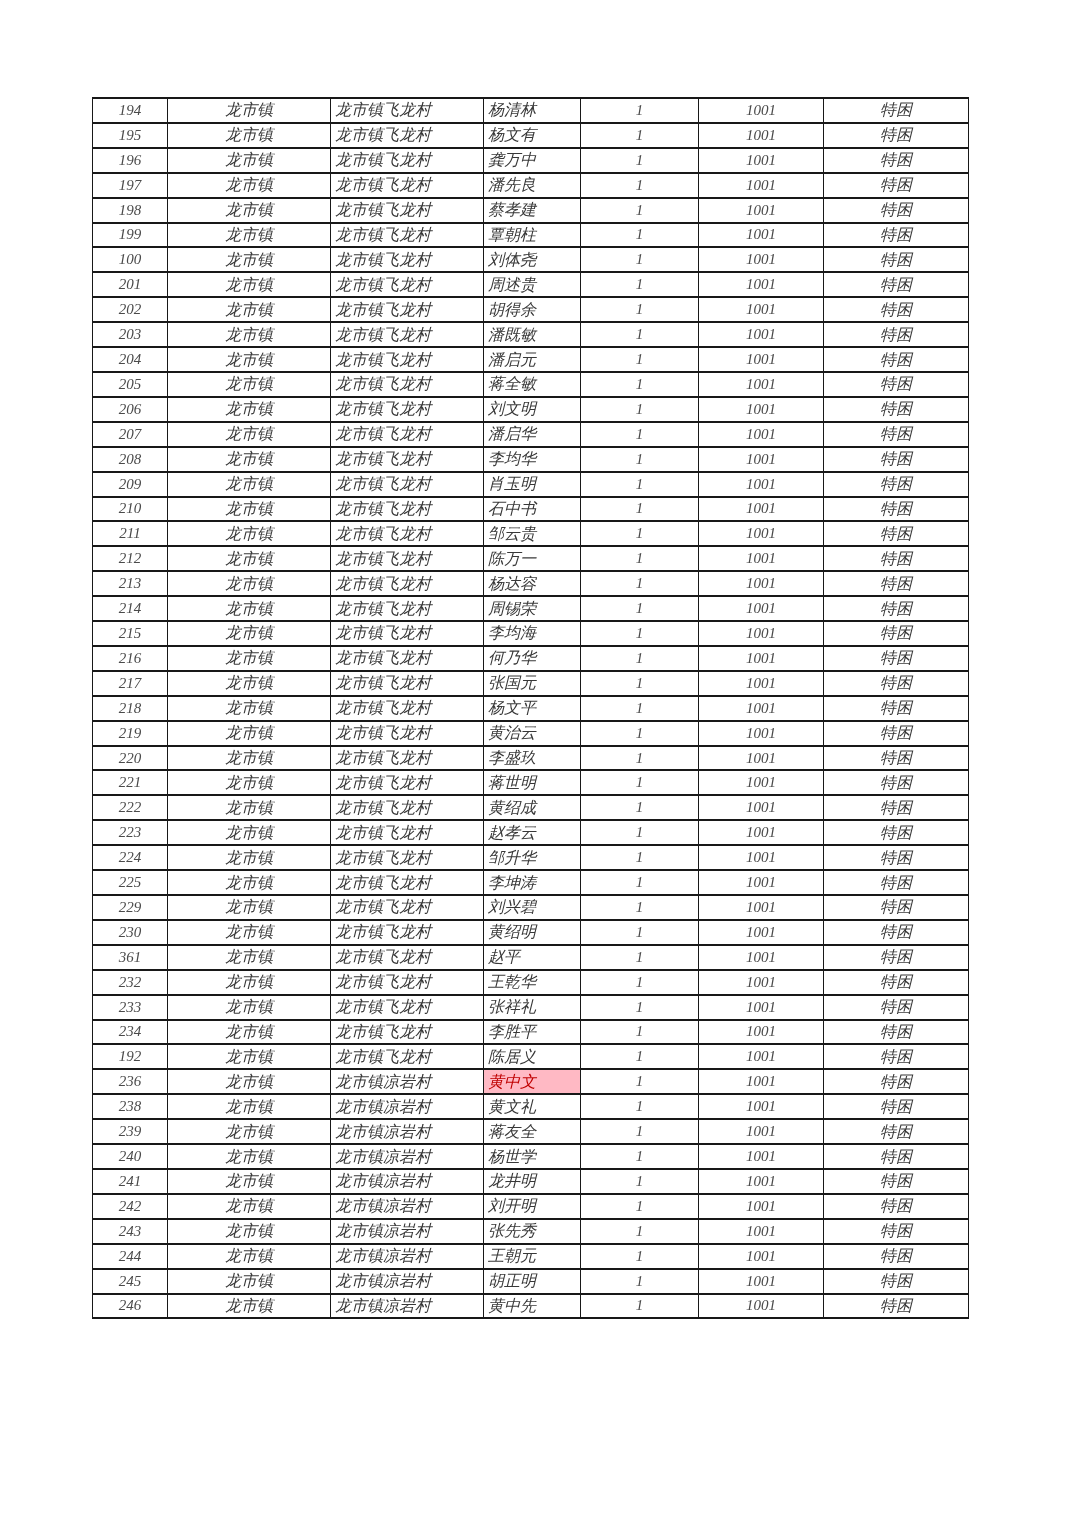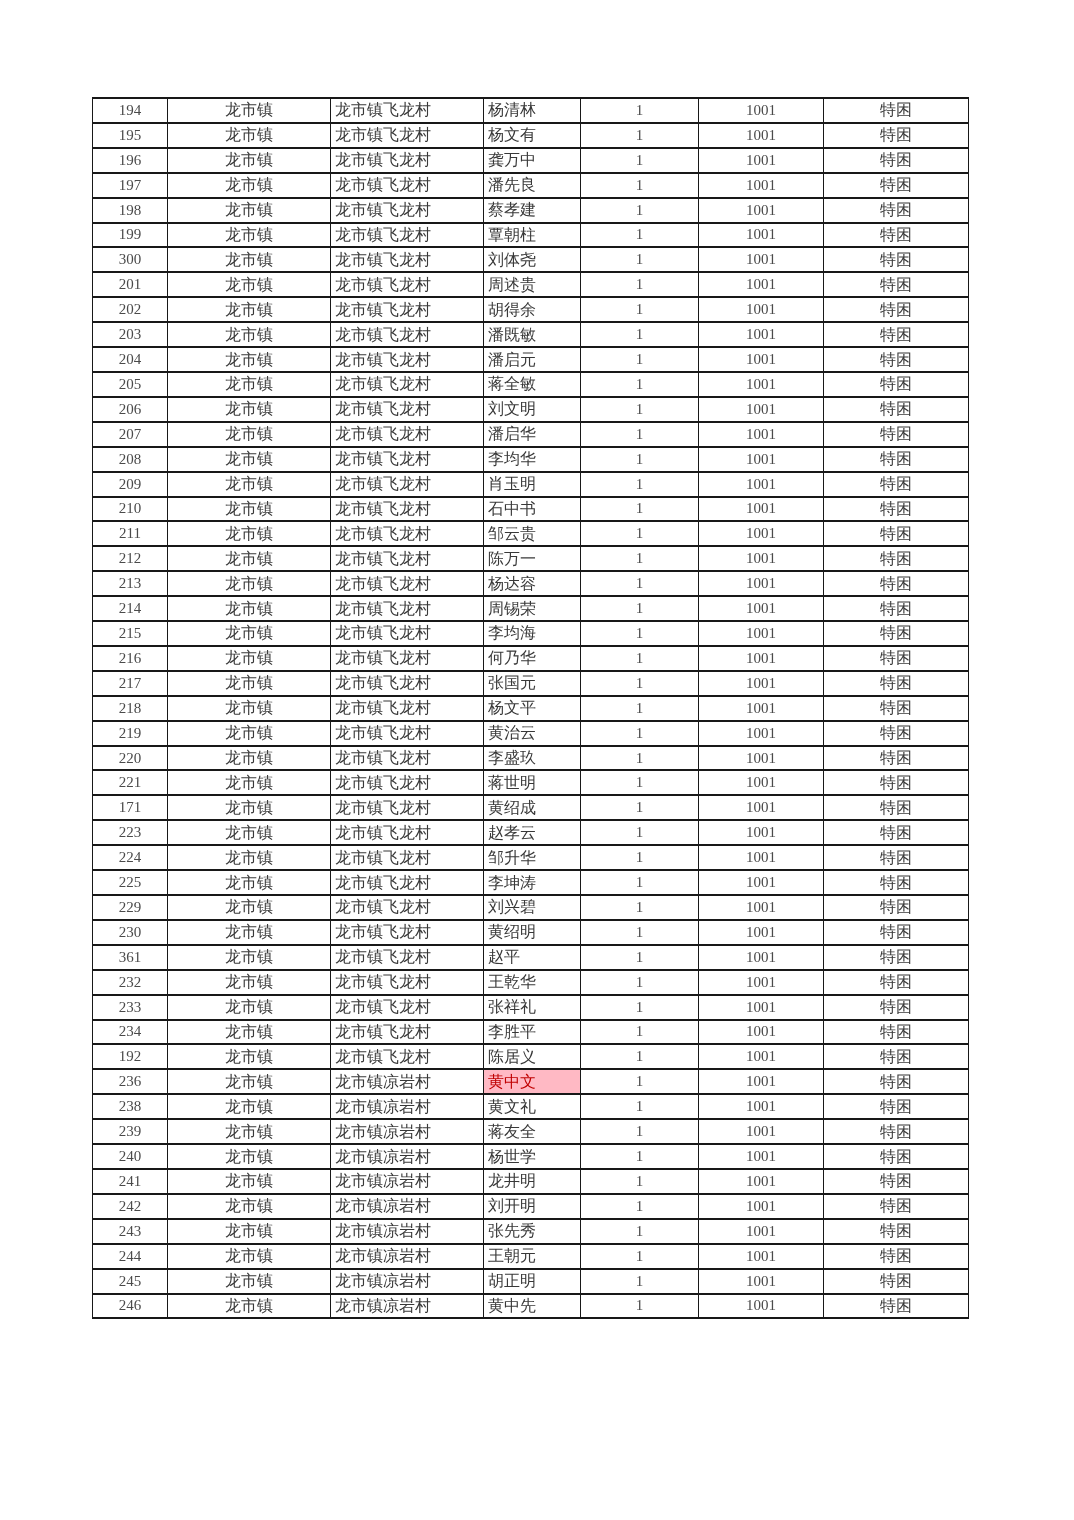--- a/index.html
+++ b/index.html
@@ -15,20 +15,21 @@
     overflow: hidden;
     font-family: "Liberation Serif", "DejaVu Serif", serif;
   }
   table.records {
     position: absolute;
     left: 92px;
     top: 97px;
     width: 876px;
     border-collapse: collapse;
     table-layout: fixed;
+    font-style: italic;
   }
   table.records col.c0 { width: 75px; }
   table.records col.c1 { width: 163px; }
   table.records col.c2 { width: 153px; }
   table.records col.c3 { width: 97px; }
   table.records col.c4 { width: 118px; }
   table.records col.c5 { width: 125px; }
   table.records col.c6 { width: 145px; }
   table.records tr {
     height: 24.92px;
@@ -129,21 +130,21 @@
         <tr>
           <td>199</td>
           <td>龙市镇</td>
           <td>龙市镇飞龙村</td>
           <td>覃朝柱</td>
           <td>1</td>
           <td>1001</td>
           <td>特困</td>
         </tr>
         <tr>
-          <td>300</td>
+          <td>100</td>
           <td>龙市镇</td>
           <td>龙市镇飞龙村</td>
           <td>刘体尧</td>
           <td>1</td>
           <td>1001</td>
           <td>特困</td>
         </tr>
         <tr>
           <td>201</td>
           <td>龙市镇</td>
@@ -327,21 +328,21 @@
         <tr>
           <td>221</td>
           <td>龙市镇</td>
           <td>龙市镇飞龙村</td>
           <td>蒋世明</td>
           <td>1</td>
           <td>1001</td>
           <td>特困</td>
         </tr>
         <tr>
-          <td>171</td>
+          <td>222</td>
           <td>龙市镇</td>
           <td>龙市镇飞龙村</td>
           <td>黄绍成</td>
           <td>1</td>
           <td>1001</td>
           <td>特困</td>
         </tr>
         <tr>
           <td>223</td>
           <td>龙市镇</td>

